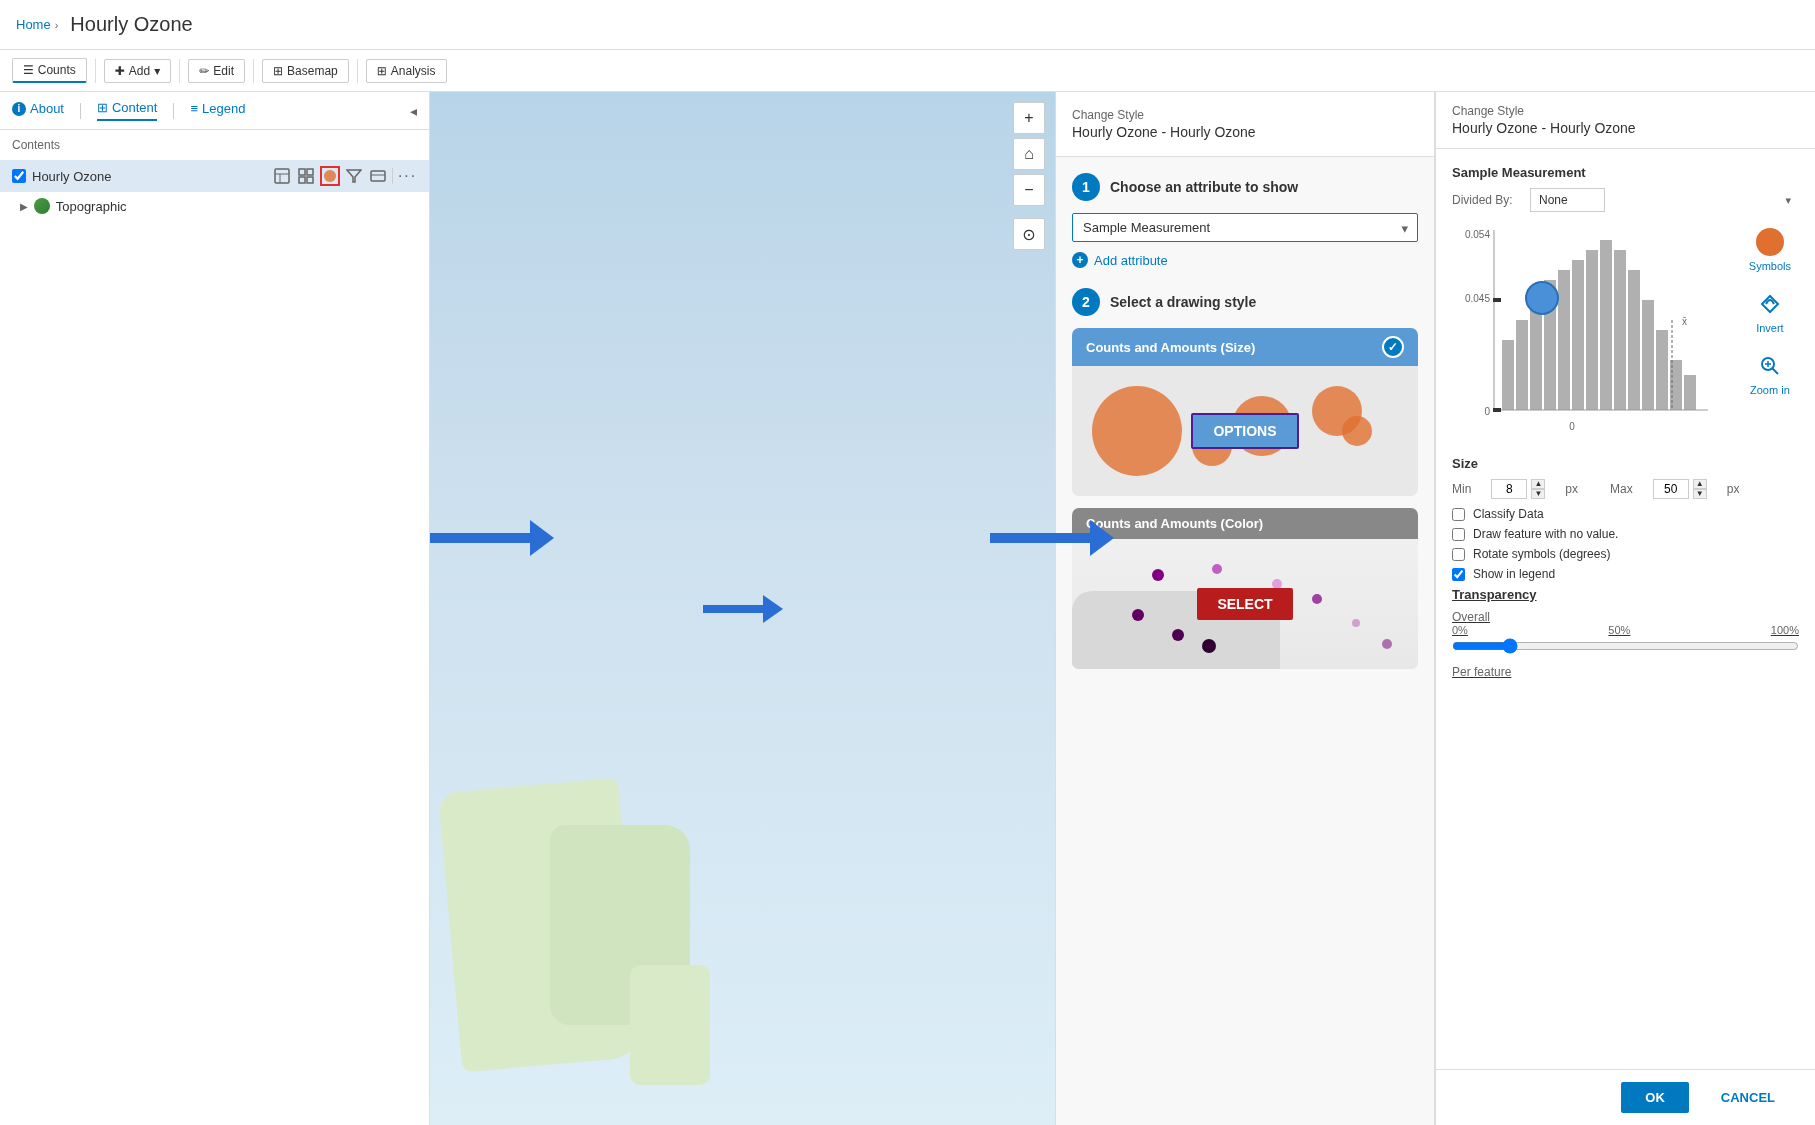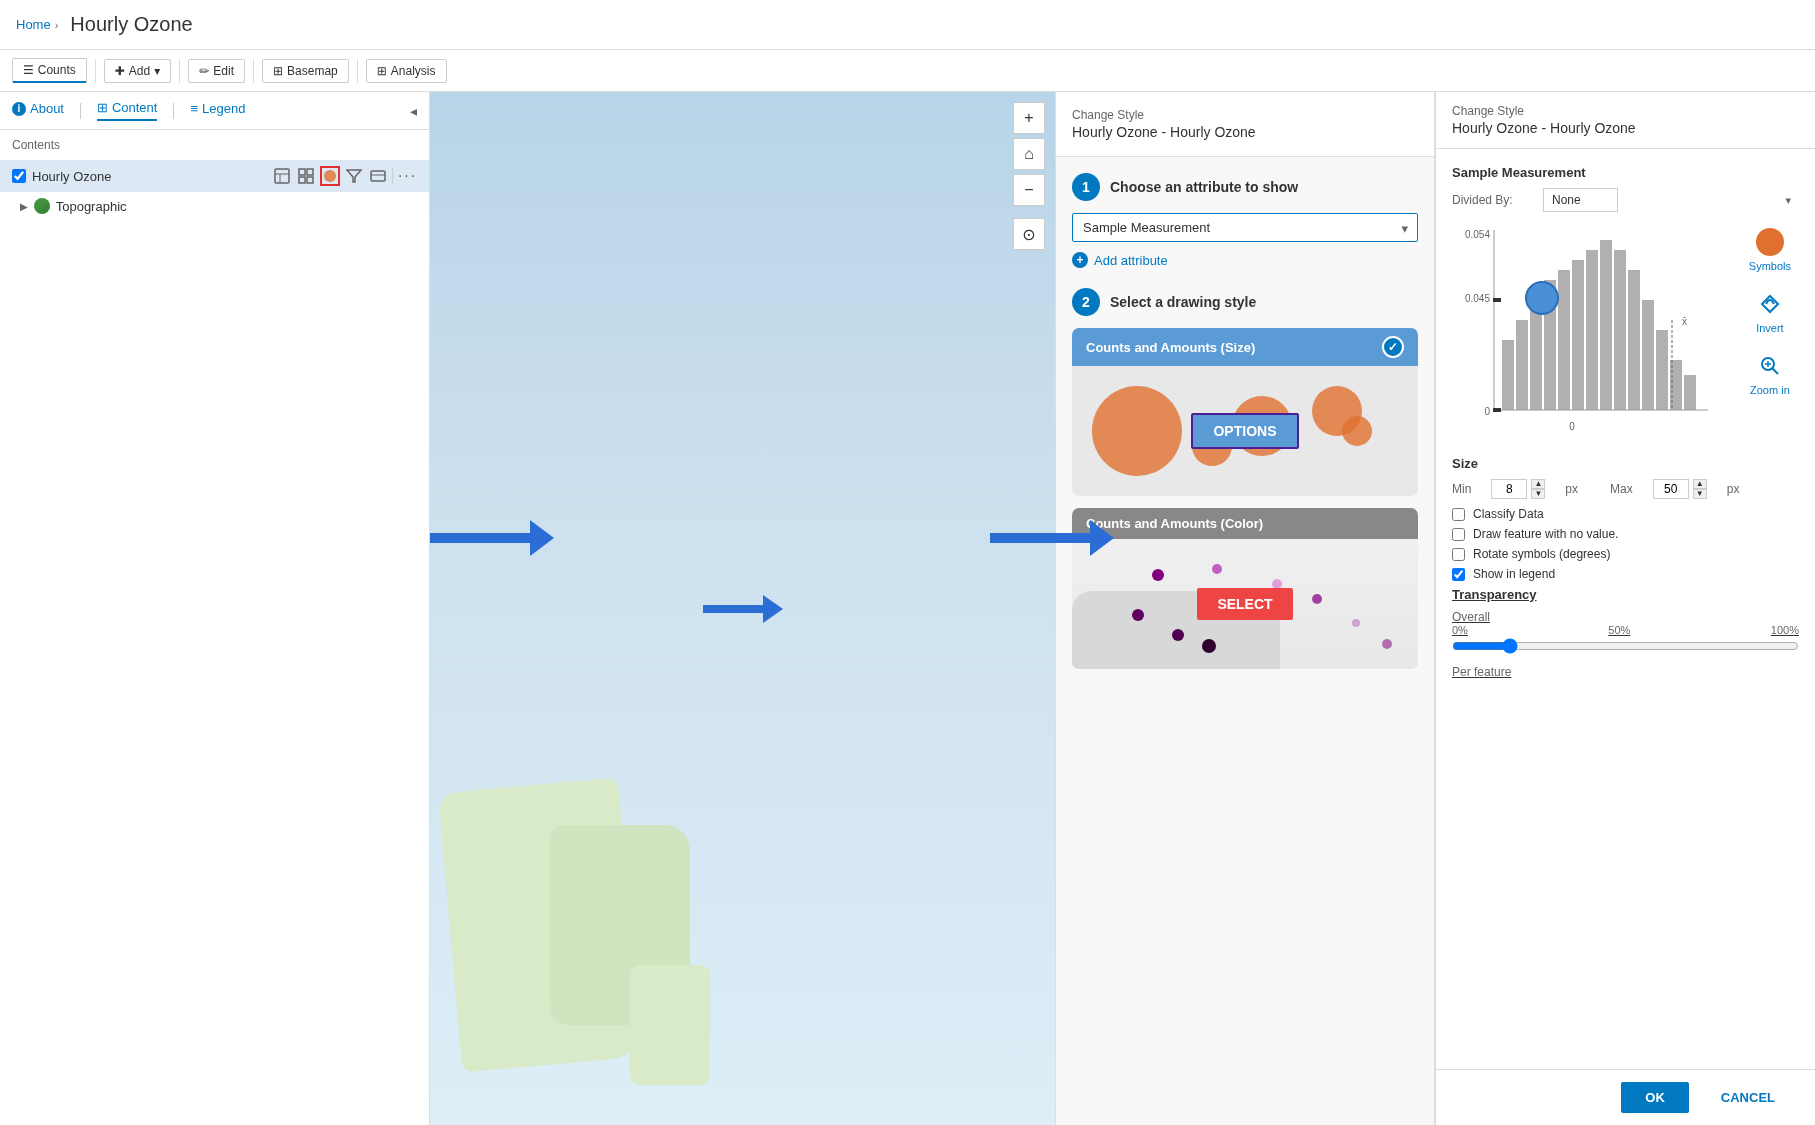--- a/index.html
+++ b/index.html
@@ -75,31 +75,31 @@
     .drawing-style-card-header { padding: 8px 14px; font-size: 13px; font-weight: 600; color: #fff; display: flex; align-items: center; justify-content: space-between; }
     .drawing-style-card-header.selected { background: #5b9bd5; }
     .drawing-style-card-header.unselected { background: #888; }
     .card-check { width: 22px; height: 22px; border-radius: 50%; background: #0079c1; border: 2px solid #fff; display: flex; align-items: center; justify-content: center; color: #fff; font-size: 12px; }
     .drawing-style-card-body { background: #e8e8e8; height: 130px; position: relative; display: flex; align-items: center; justify-content: center; overflow: hidden; }
 
     
     .options-btn { padding: 8px 20px; background: #5b9bd5; color: #fff; border: 2px solid #4c1d95; font-size: 14px; font-weight: 600; cursor: pointer; border-radius: 2px; z-index: 10; position: relative; }
 
     
-    .select-btn { padding: 8px 20px; background: #ef4444; color: #fff; border: none; font-size: 14px; font-weight: 600; cursor: pointer; border-radius: 2px; z-index: 10; position: relative; }
+    .select-btn { padding: 8px 20px; background: #b91c1c; color: #fff; border: none; font-size: 14px; font-weight: 600; cursor: pointer; border-radius: 2px; z-index: 10; position: relative; }
 
     
     .right-panel { width: 380px; background: #fff; border-left: 1px solid #ddd; display: flex; flex-direction: column; }
     .right-panel-header { padding: 12px 16px; border-bottom: 1px solid #ddd; }
     .right-panel-subtitle { font-size: 12px; color: #666; margin-bottom: 2px; }
     .right-panel-title { font-size: 14px; color: #333; }
     .right-panel-body { padding: 16px; flex: 1; overflow-y: auto; }
 
     .section-label { font-size: 13px; font-weight: 700; color: #333; margin-bottom: 8px; }
-    .field-row { display: flex; align-items: center; gap: 21px; margin-bottom: 4px; }
+    .field-row { display: flex; align-items: center; gap: 8px; margin-bottom: 4px; }
     .field-label { font-size: 12px; color: #666; min-width: 70px; }
 
     .divided-by-select { flex: 1; padding: 4px 8px; border: 1px solid #ccc; font-size: 12px; color: #333; background: #fff; appearance: none; cursor: pointer; }
     .divided-by-wrapper { flex: 1; position: relative; }
     .divided-by-wrapper::after { content: '▾'; position: absolute; right: 8px; top: 50%; transform: translateY(-50%); color: #666; pointer-events: none; font-size: 11px; }
     .side-tool { display: flex; flex-direction: column; align-items: center; gap: 4px; cursor: pointer; }
     .side-tool-label { font-size: 11px; color: #0079c1; }
 
     
     .size-section { margin-top: 16px; }

